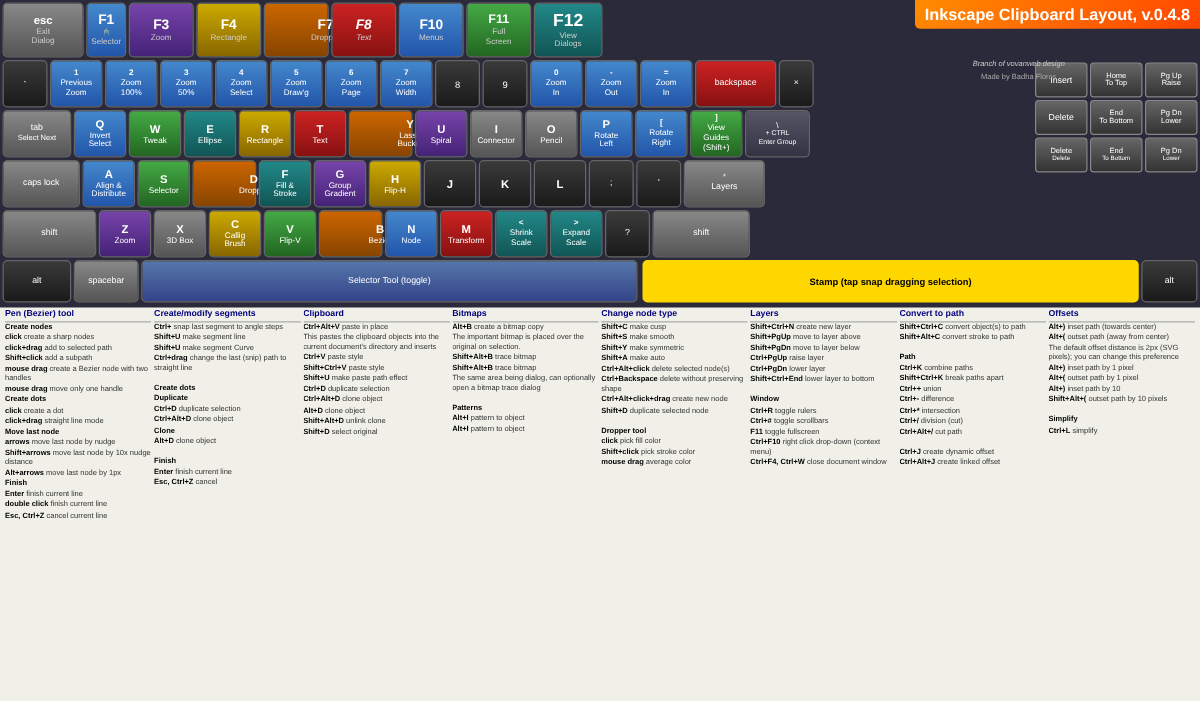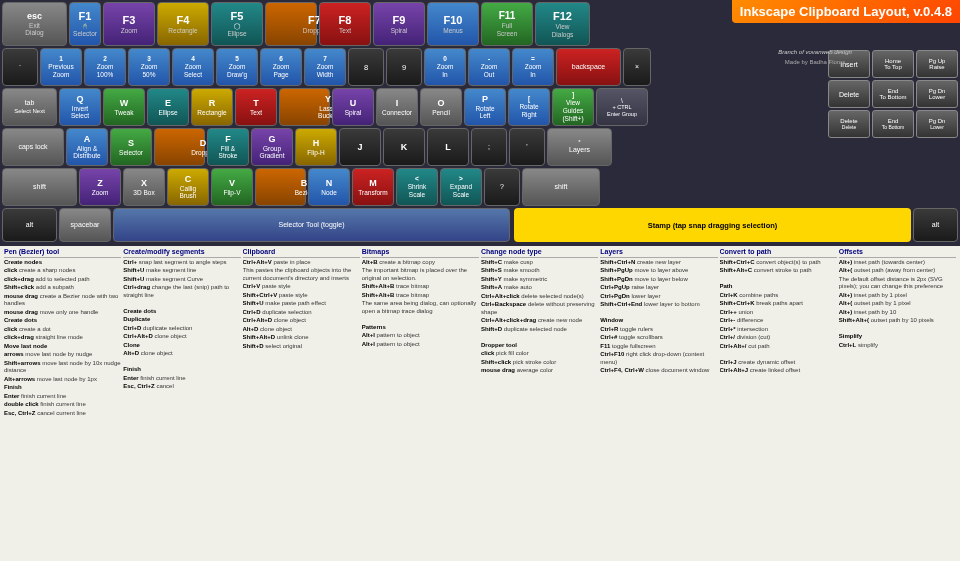--- a/index.html
+++ b/index.html
@@ -190,48 +190,39 @@
         <span class="key-label-sub">Selector</span>
       </div>
       <div class="key key-purple" style="width:52px; min-height:44px;">
         <span style="font-size:11px; font-weight:bold;">F3</span>
         <span class="key-label-sub">Zoom</span>
       </div>
       <div class="key key-yellow" style="width:52px; min-height:44px;">
         <span style="font-size:11px; font-weight:bold;">F4</span>
         <span class="key-label-sub">Rectangle</span>
       </div>
-      <div class="key key-teal" style="width:52px; min-height:44px;">
-        <span style="font-size:11px; font-weight:bold;">F5</span>
-        <span style="font-size:6px;">◯</span>
-        <span class="key-label-sub">Ellipse</span>
-      </div>
       <div class="key key-orange" style="width:52px; min-height:44px;">
         <span style="font-size:11px; font-weight:bold;">F7</span>
         <span class="key-label-sub">Dropper</span>
       </div>
-      <div class="key key-red" style="width:52px; min-height:44px;">
+      <div class="key key-red" style="width:52px; min-height:44px;font-style:italic;">
         <span style="font-size:11px; font-weight:bold;">F8</span>
         <span class="key-label-sub">Text</span>
-      </div>
-      <div class="key key-purple" style="width:52px; min-height:44px;">
-        <span style="font-size:11px; font-weight:bold;">F9</span>
-        <span class="key-label-sub">Spiral</span>
       </div>
       <div class="key key-blue" style="width:52px; min-height:44px;">
         <span style="font-size:11px; font-weight:bold;">F10</span>
         <span class="key-label-sub">Menus</span>
       </div>
       <div class="key key-green" style="width:52px; min-height:44px;">
         <span style="font-size:10px; font-weight:bold;">F11</span>
         <span class="key-label-sub">Full</span>
         <span class="key-label-sub">Screen</span>
       </div>
       <div class="key key-teal" style="width:55px; min-height:44px;">
-        <span style="font-size:11px; font-weight:bold;">F12</span>
+        <span style="font-size:14px; font-weight:bold;">F12</span>
         <span class="key-label-sub">View</span>
         <span class="key-label-sub">Dialogs</span>
       </div>
     </div>
 
     <div class="row2">
       <div class="key key-dark" style="width:36px; min-height:38px;">
           <span>`</span>
         </div>
       <div class="key key-blue" style="width:42px; min-height:38px; font-size:6.5px;">

